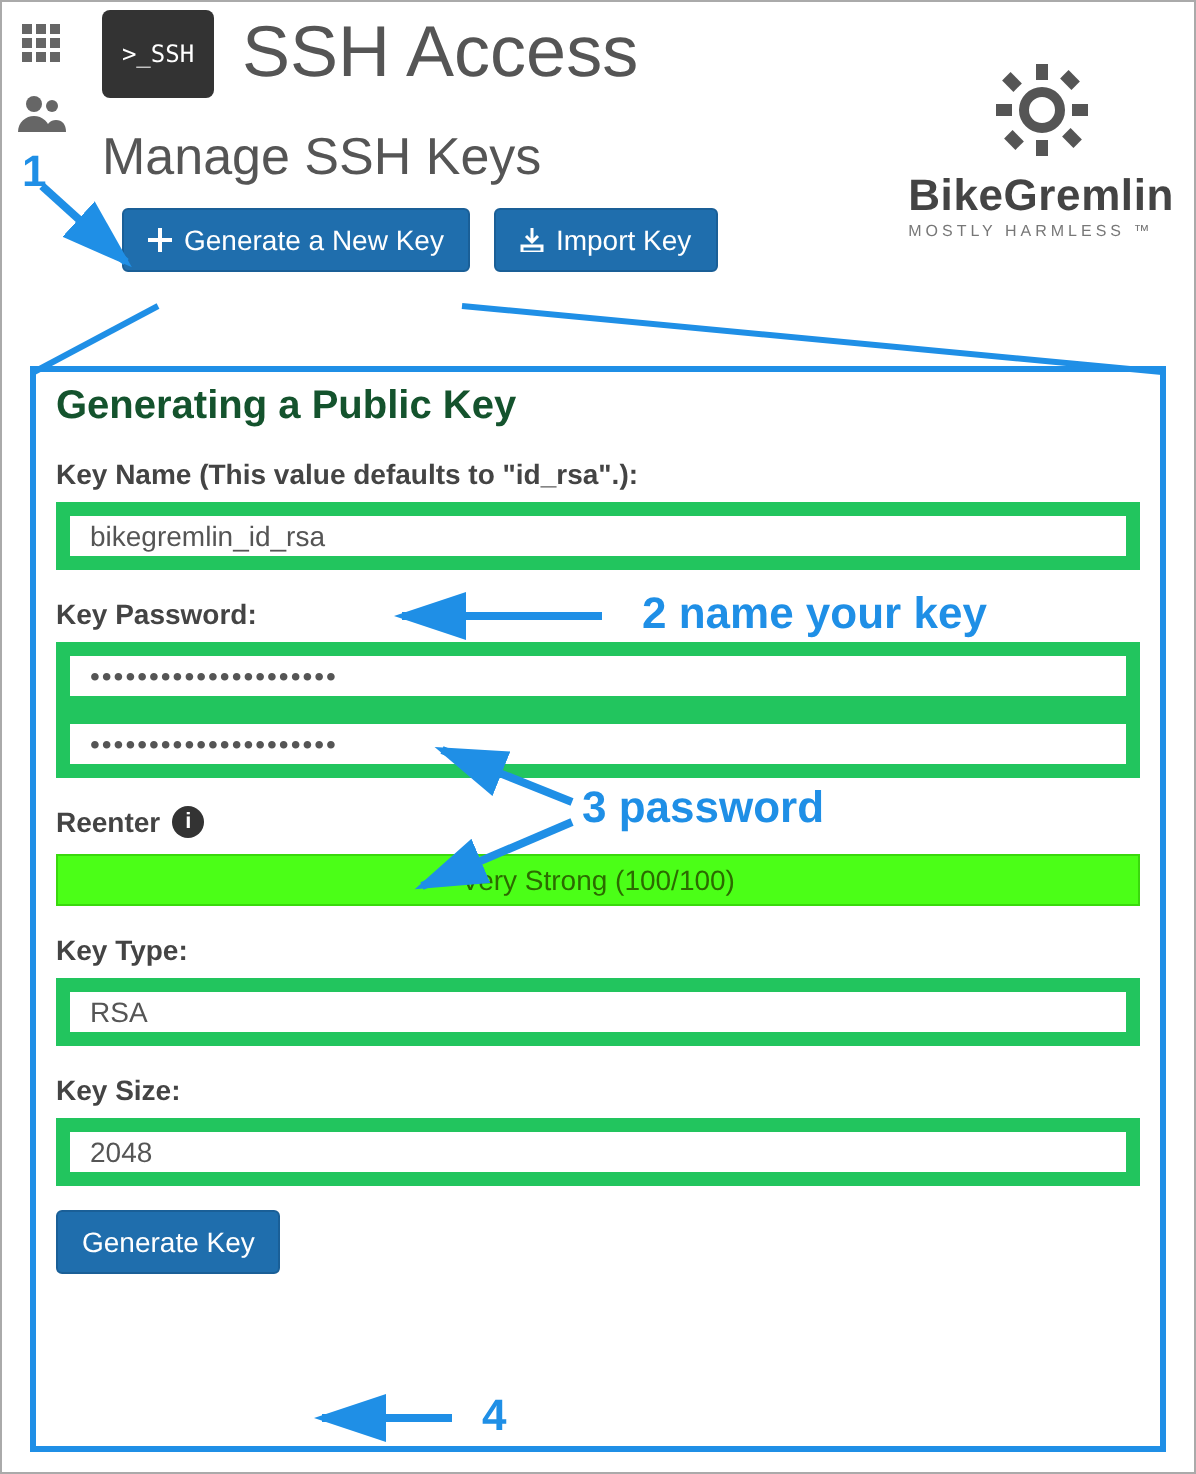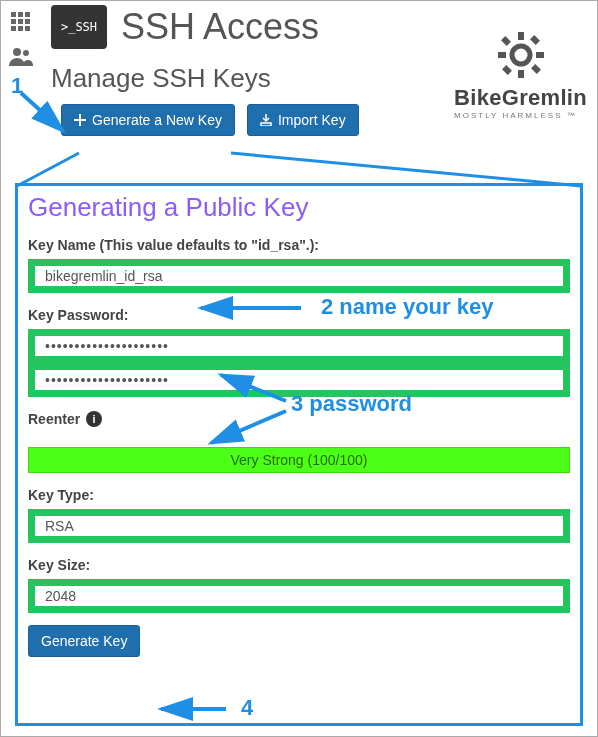--- a/index.html
+++ b/index.html
@@ -28,21 +28,21 @@
     color: #555;
   }
   .topwrap {
     position: absolute;
     left: 50px; top: 0;
     right: 6px;
     height: 170px;
   }
   .titlebar {
     display: flex;
-    align-items: center;
+    align-items: flex-start;
     gap: 14px;
     padding-top: 4px;
   }
   .ssh-badge {
     width: 56px; height: 44px;
     background: #333;
     border-radius: 4px;
     color: #fff;
     display: flex; align-items: center; justify-content: center;
     font-size: 12px;
@@ -104,23 +104,23 @@
   .panel {
     position: absolute;
     left: 14px; right: 14px;
     top: 182px; bottom: 10px;
     border: 3px solid #1f8fe6;
     background: #fff;
     padding: 6px 10px 10px 10px;
     overflow: hidden;
   }
   .panel h2.gen-title {
-    font-size: 26px;
-    font-weight: 400;
-    color: #8b5cf6;
+    font-size: 20px;
+    font-weight: 700;
+    color: #14532d;
     margin: 0 0 6px 0;
   }
   .desc { color:#666; font-size:13px; white-space: nowrap; overflow: hidden; }
   .form-label {
     font-weight: 700;
     color: #444;
     margin-top: 14px;
     margin-bottom: 6px;
     font-size: 14px;
     display: flex;
@@ -136,21 +136,21 @@
     font-size: 14px;
     color: #555;
   }
   .field.pass { letter-spacing: 1px; font-family: Verdana, sans-serif; }
   .strength-bar {
     height: 26px;
     background: #4bff17;
     display: flex; align-items: center; justify-content: center;
     color: #2b6b00;
     font-size: 14px;
-    margin-top: 20px;
+    margin-top: 8px;
     border: 1px solid #3ad80d;
   }
   .info-dot {
     width: 16px; height: 16px; border-radius: 50%;
     background: #333; color:#fff;
     display: inline-flex; align-items:center; justify-content:center;
     font-size: 11px; font-weight:700;
   }
 </style>
 </head>

